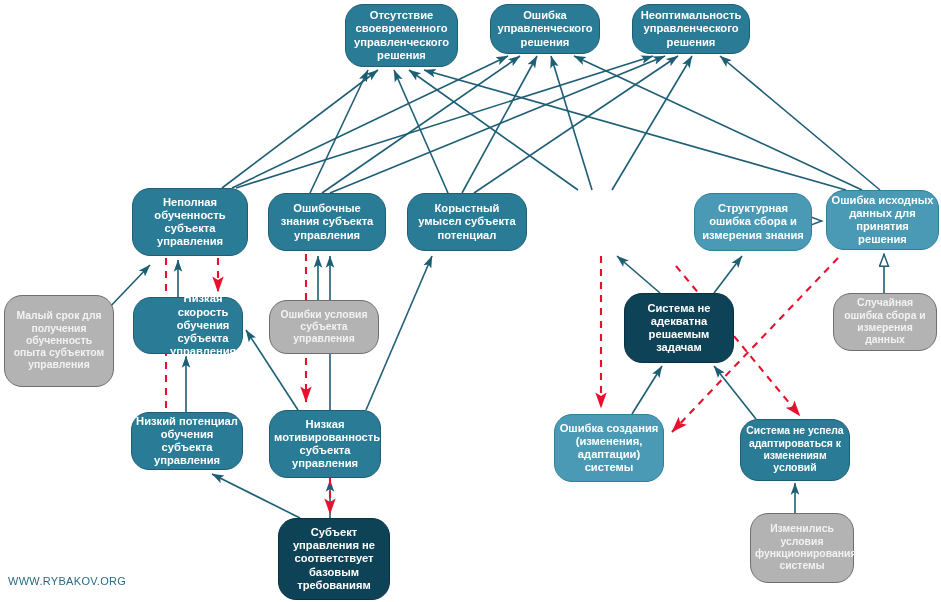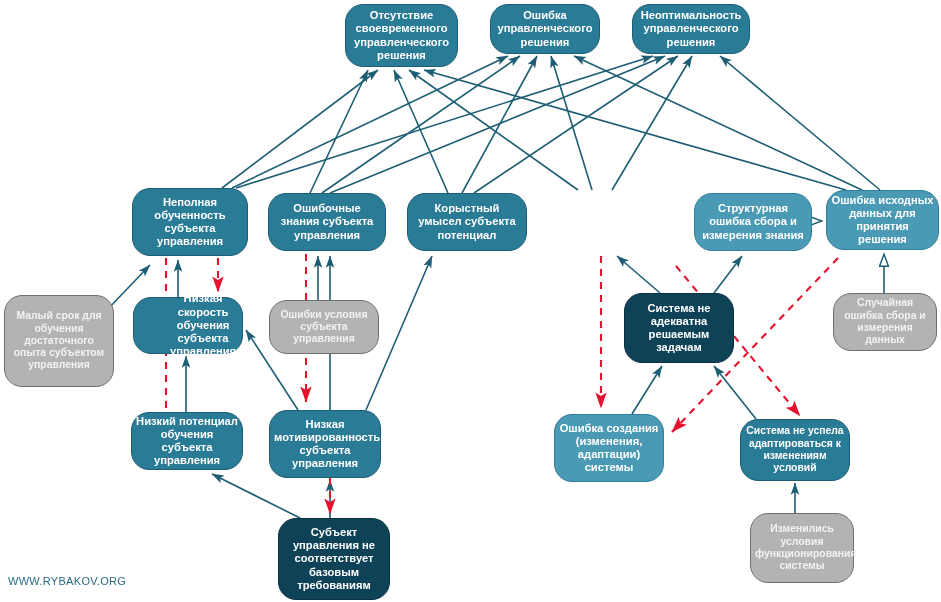--- a/index.html
+++ b/index.html
@@ -114,21 +114,21 @@
       <span>Корыстный умысел субъекта потенциал</span>
     </div>
   <div class="node n-light fs11" style="left:694px;top:193px;width:118px;height:58px;">
       <span>Структурная ошибка сбора и измерения знания</span>
     </div>
   <div class="node n-light fs11" style="left:826px;top:190px;width:113px;height:60px;">
       <span>Ошибка исходных данных для принятия решения</span>
     </div>
 
   <div class="node n-gray fs10" style="left:4px;top:295px;width:110px;height:92px;">
-      <span>Малый срок для обучения достаточного опыта субъектом управления</span>
+      <span>Малый срок для получения обученность опыта субъектом управления</span>
     </div>
   <div class="node n-teal fs11" style="left:133px;top:297px;width:110px;height:57px;padding-left:34px;">
       <span>Низкая скорость обучения субъекта управления</span>
     </div>
   <div class="node n-gray fs10" style="left:269px;top:300px;width:110px;height:54px;">
       <span>Ошибки условия субъекта управления</span>
     </div>
   <div class="node n-dark fs11" style="left:624px;top:293px;width:110px;height:70px;">
       <span>Система не адекватна решаемым задачам</span>
     </div>

